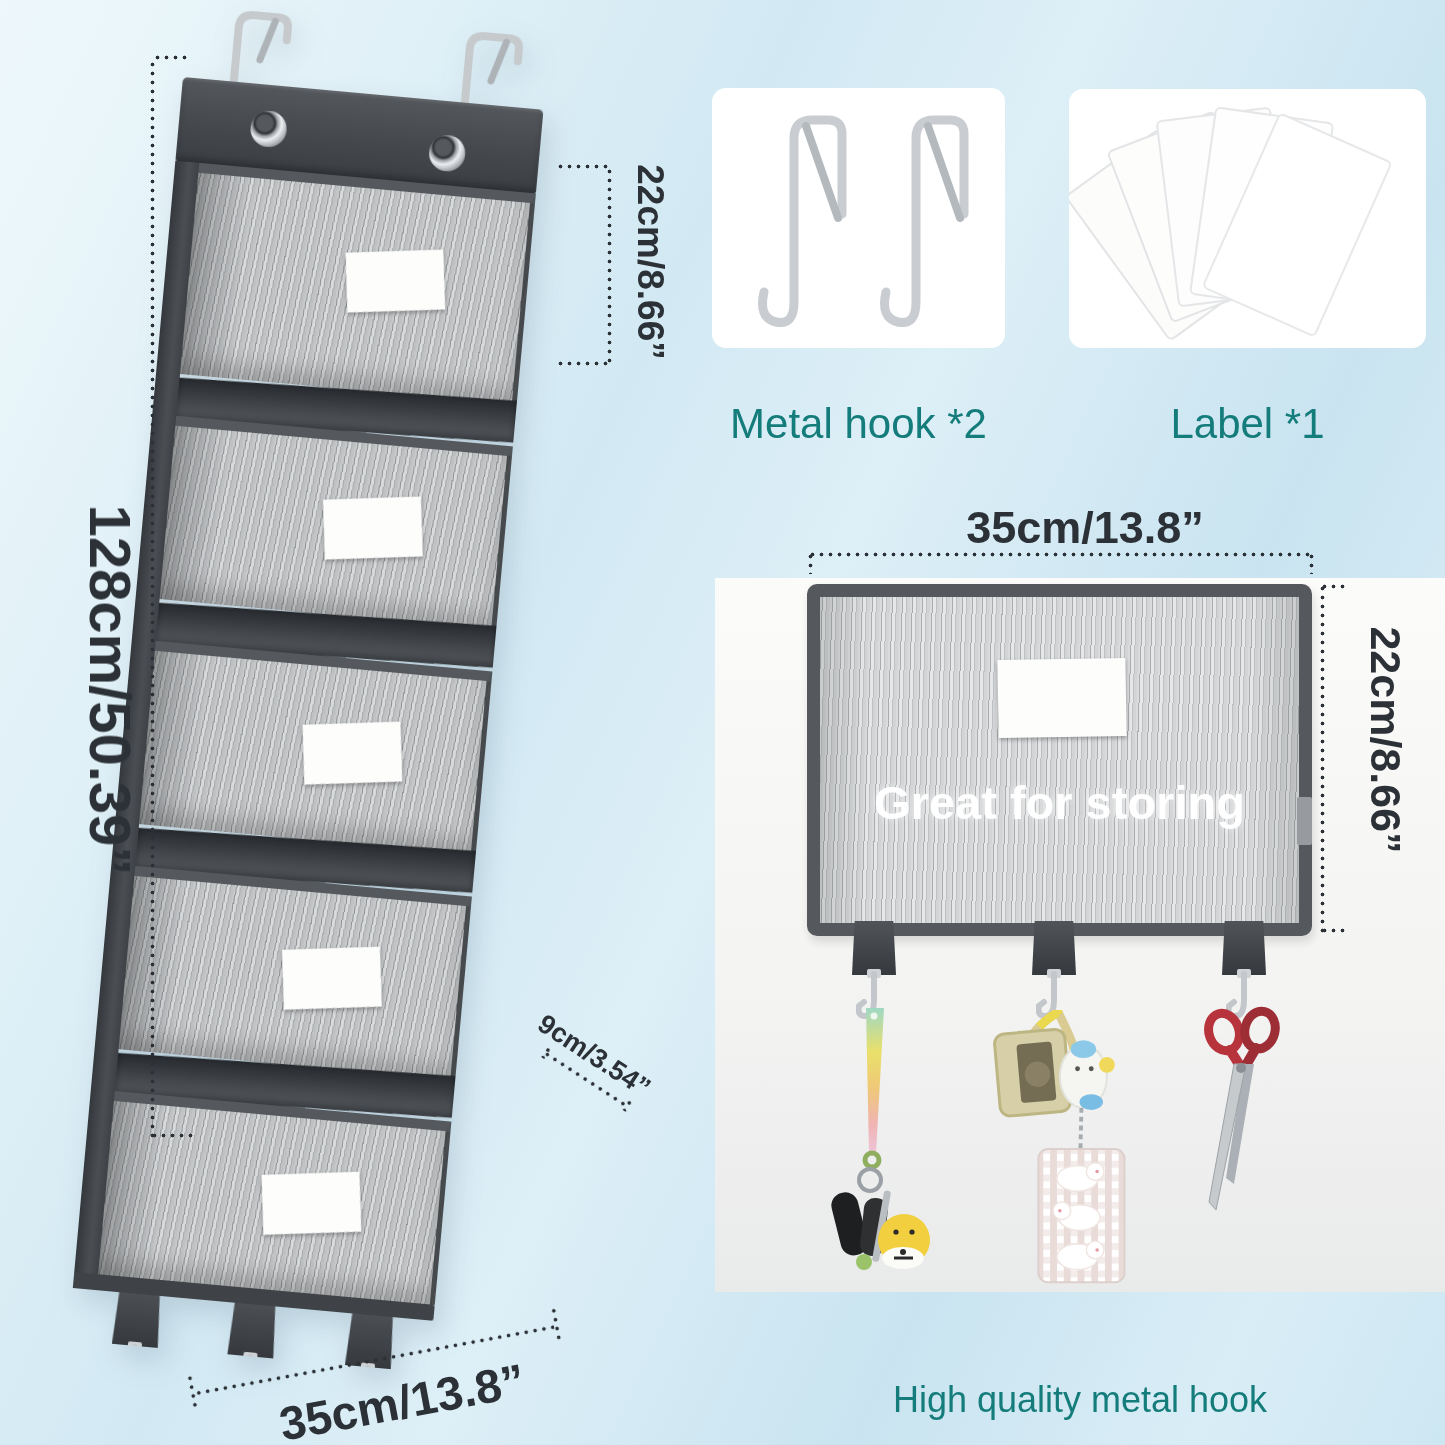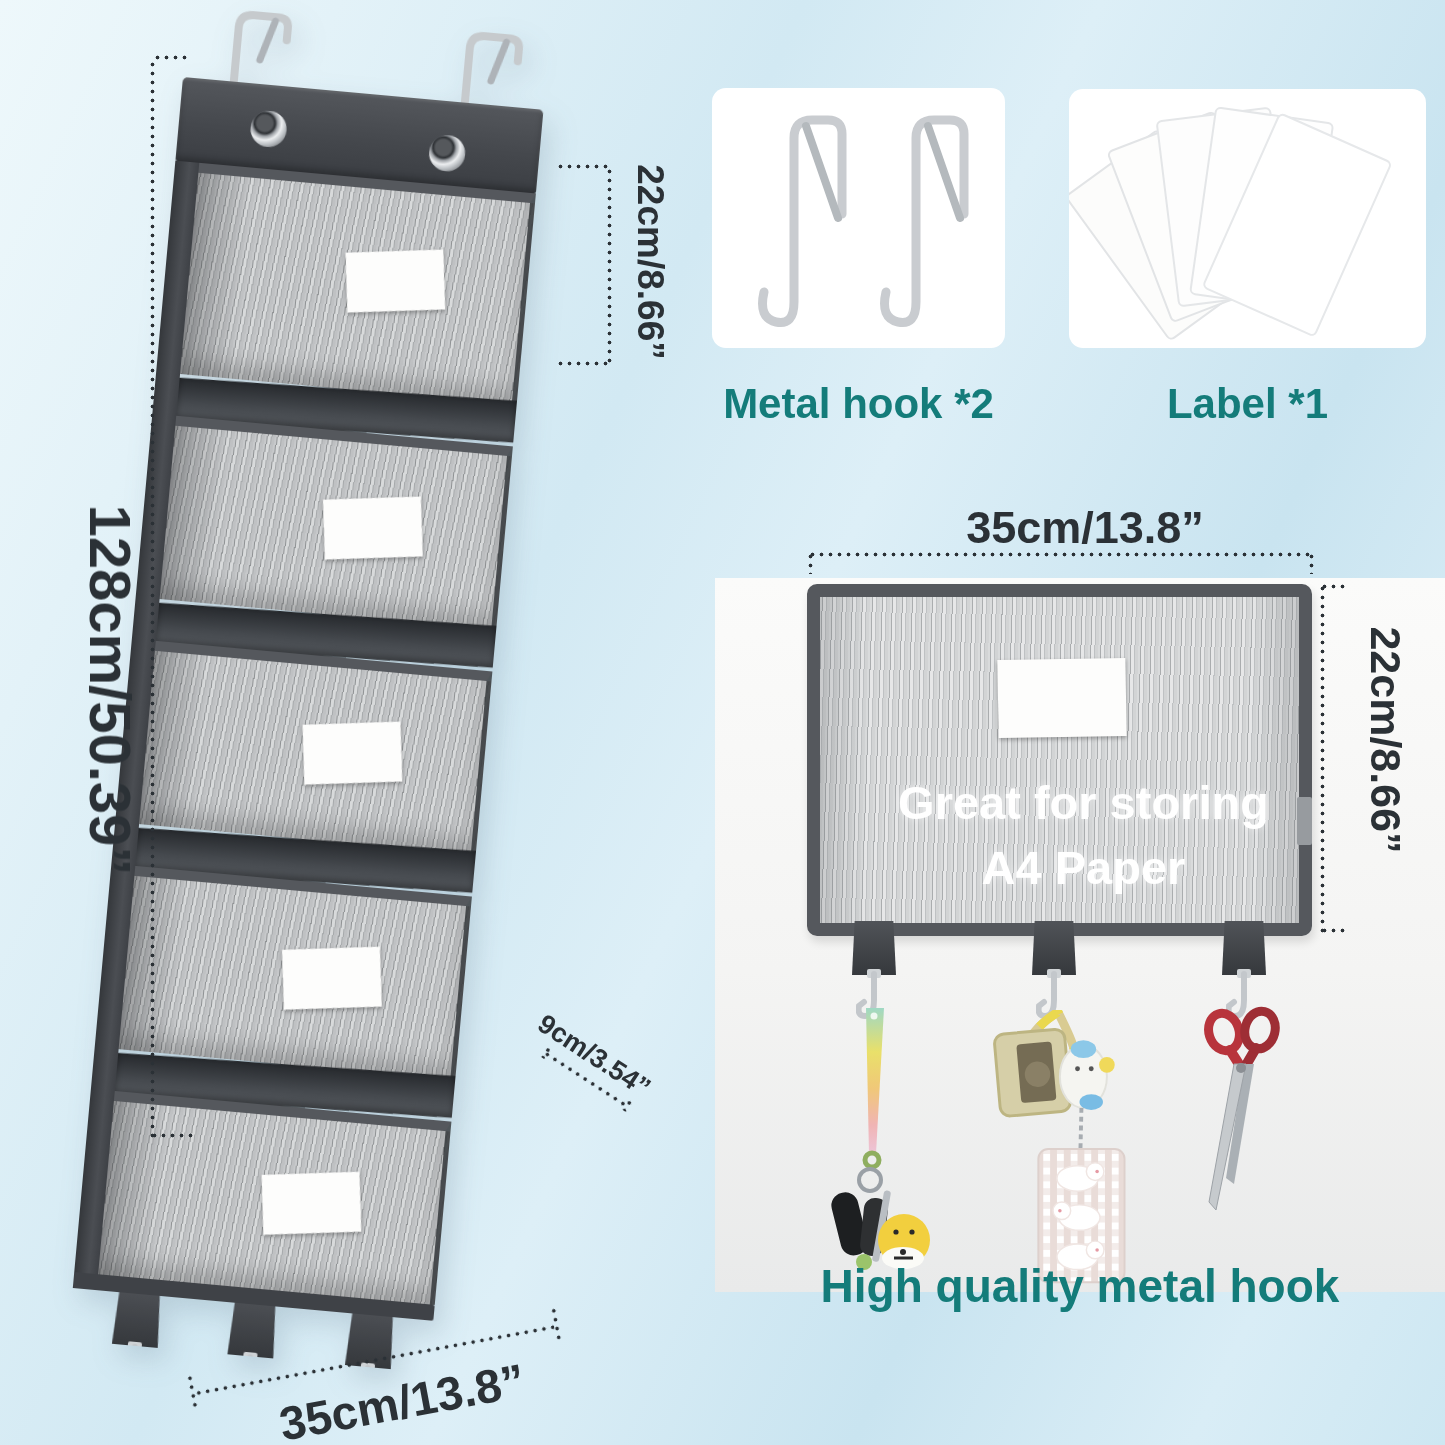--- a/index.html
+++ b/index.html
@@ -7,21 +7,21 @@
     position:relative;width:1445px;height:1445px;overflow:hidden;
     font-family:"Liberation Sans",sans-serif;
     background:linear-gradient(115deg,#eef8fb 0%,#e3f2f8 16%,#d2e9f3 38%,#ddeff7 52%,#c9e4f0 72%,#d9edf6 88%,#cde7f2 100%);
   }
   
   .dot-h{position:absolute;height:5px;background-image:radial-gradient(circle,#2b3136 1.8px,transparent 2.1px);
          background-size:9px 5px;background-repeat:repeat-x;}
   .dot-v{position:absolute;width:5px;background-image:radial-gradient(circle,#2b3136 1.8px,transparent 2.1px);
          background-size:5px 9px;background-repeat:repeat-y;}
   .dim{position:absolute;color:#2b3136;font-weight:700;white-space:nowrap;line-height:1;}
-  .teal{color:#147c7a;font-weight:700;}
+  .teal{color:#147c7a;font-weight:400;margin-top:20px;}
 
   
   #organizer{position:absolute;left:183px;top:77px;width:362px;height:1216px;
              transform:rotate(5.2deg);transform-origin:0 0;
              filter:drop-shadow(8px 12px 14px rgba(60,85,105,.18));}
   .door-hook{position:absolute;top:-78px;width:78px;height:98px;z-index:1;}
   #organizer .header{position:absolute;left:0;top:0;width:100%;height:84px;z-index:2;
      background:linear-gradient(180deg,#54575c,#45484d 55%,#3b3e43);border-radius:5px 5px 2px 2px;
      box-shadow:inset 0 2px 3px rgba(255,255,255,.12), inset 0 -4px 6px rgba(0,0,0,.25);}
   .grommet{position:absolute;width:36px;height:36px;border-radius:50%;
@@ -56,26 +56,26 @@
   #photo{position:absolute;left:715px;top:578px;width:730px;height:714px;
      background:linear-gradient(180deg,#fbfbfa 0%,#f4f4f3 55%,#e9eaea 100%);}
   #panel{position:absolute;left:807px;top:584px;width:505px;height:352px;box-sizing:border-box;
      border:13px solid #55585d;border-radius:10px;
      background:
        linear-gradient(90deg,rgba(70,73,77,.18),rgba(70,73,77,0) 10%,rgba(70,73,77,0) 90%,rgba(70,73,77,.18)),
        repeating-linear-gradient(92deg,#d9dbdc 0 2px,#aaadaf 2px 3px,#e6e7e8 3px 6px,#bec1c3 6px 7px,#d2d4d5 7px 10px);
      box-shadow:2px 6px 10px rgba(0,0,0,.12);}
   #panel .label-card{left:178px;top:62px;width:128px;height:78px;transform:rotate(-1deg);}
   .panel-overlay{position:absolute;width:100%;text-align:center;color:#ffffff;font-weight:700;font-size:47px;
-     text-shadow:0 0 8px rgba(255,255,255,.45);padding-left:24px;}
+     text-shadow:0 0 8px rgba(255,255,255,.45);}
   #brand-tag{position:absolute;right:-13px;top:200px;width:15px;height:48px;background:#979b9f;border-radius:2px;}
   .panel-tab{position:absolute;top:921px;width:44px;height:54px;
      background:linear-gradient(180deg,#505358,#35383c);clip-path:polygon(6% 0,94% 0,100% 100%,0 100%);}
   .hang{position:absolute;}
-  #caption{position:absolute;left:725px;top:1259px;width:710px;text-align:center;font-size:46px;}
+  #caption{position:absolute;left:725px;top:1359px;width:710px;text-align:center;font-size:36px;}
 </style>
 </head>
 <body>
 
 <div id="canvas">
 
   <div id="organizer">
     <svg class="door-hook" style="left:38px" viewBox="0 0 78 98">
       <path d="M13 98 L13 24 Q13 10 27 10 L52 10 Q62 10 62 20 L62 32" fill="none" stroke="#c6cacd" stroke-width="8" stroke-linecap="round"></path>
       <path d="M49 14 L37 54" fill="none" stroke="#aeb3b8" stroke-width="7" stroke-linecap="round"></path>
@@ -189,21 +189,20 @@
     </svg>
   </div>
   <div id="kit-label-hooks" class="dim teal kit-caption" style="position:absolute">Metal hook *2</div>
   <div id="kit-label-cards" class="dim teal kit-caption" style="position:absolute">Label *1</div>
 
   <div id="photo"></div>
 
   <div id="panel">
     <div class="label-card"></div>
     <div class="panel-overlay" style="top:178px">Great for storing</div>
-    <div class="panel-overlay" style="top:243px">A4 Paper</div>
     <div id="brand-tag"></div>
   </div>
 
   <div class="panel-tab" style="left:852px"></div>
   <div class="panel-tab" style="left:1032px"></div>
   <div class="panel-tab" style="left:1222px"></div>
   <svg class="hang" style="left:856px;top:969px" width="36" height="58" viewBox="0 0 36 58">
     <rect x="11" y="0" width="14" height="9" rx="2" fill="#cfd3d6"></rect>
     <path d="M18 5 L18 31 Q18 47 9 47 Q1 47 3 37 L8 33" fill="none" stroke="#c3c7cb" stroke-width="6" stroke-linecap="round"></path>
   </svg>

